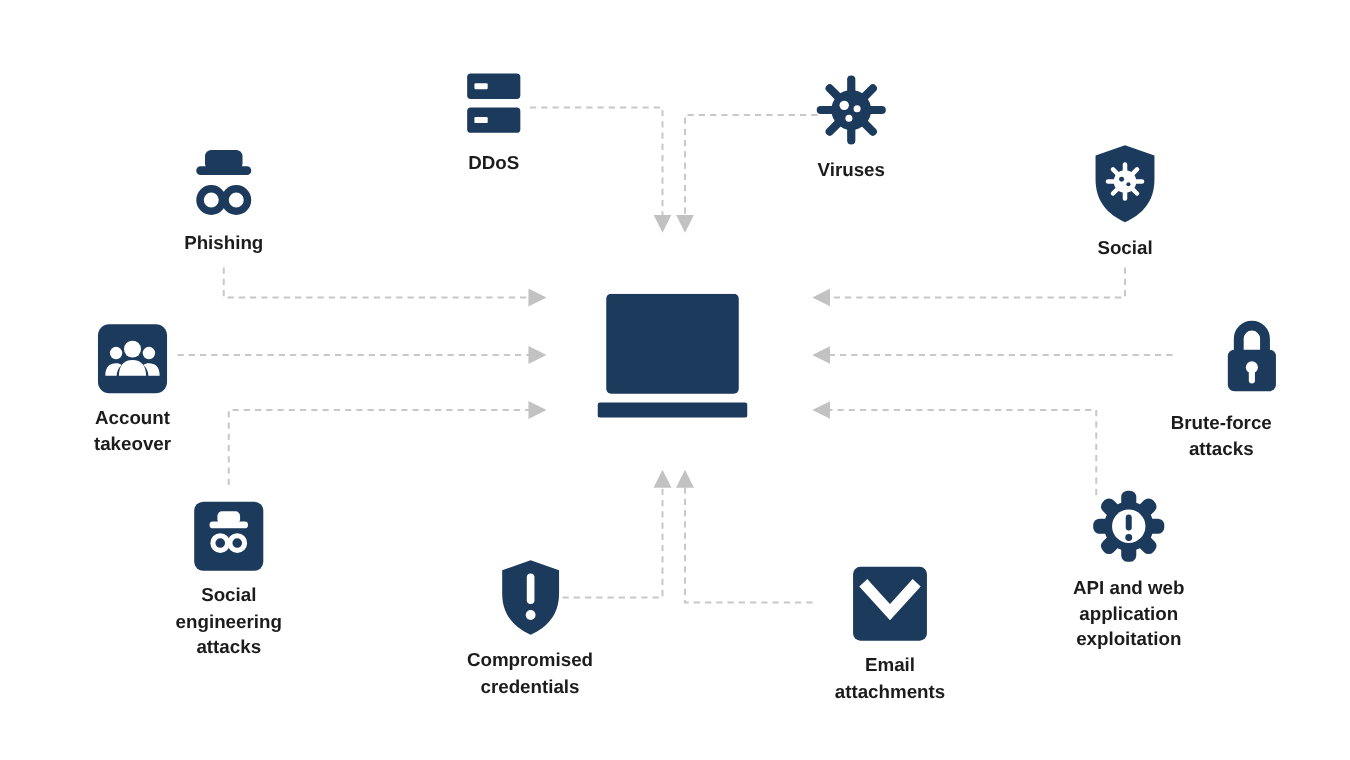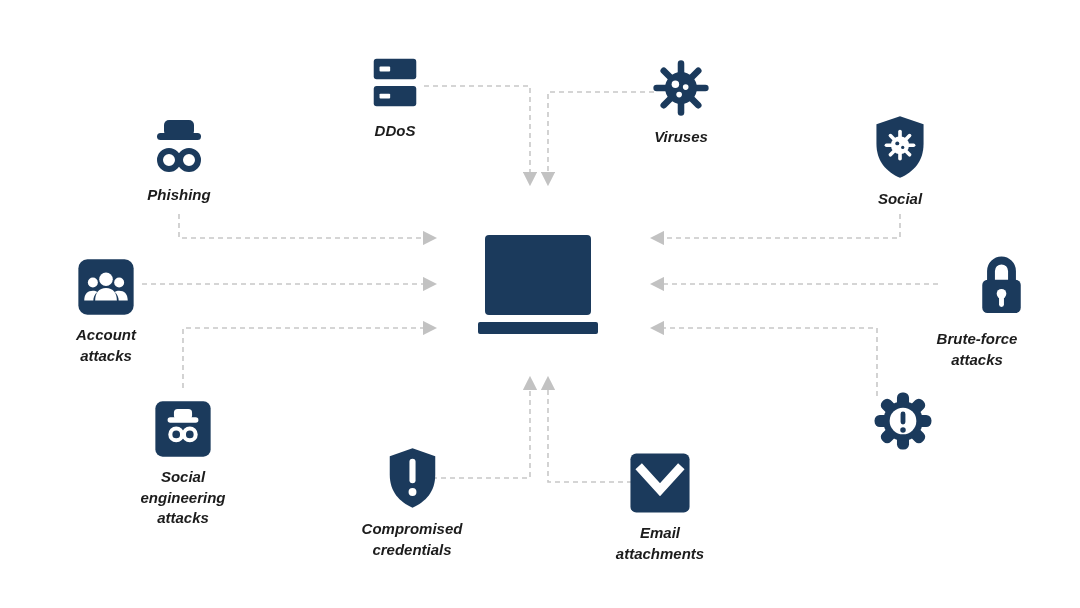--- a/index.html
+++ b/index.html
@@ -14,39 +14,39 @@
   .connector{fill:none;stroke:#c8c8c8;stroke-width:1.6;stroke-dasharray:5 4;}
   .node{
     position:absolute;
     display:flex;flex-direction:column;align-items:center;
     transform:translateX(-50%);
     gap:9px;
   }
   .node .icon{color:#1B3A5C;line-height:0;}
   .node .label{
     font-size:15px;font-weight:700;color:#1c1c1c;
-    text-align:center;line-height:1.38;white-space:nowrap;font-style:italic;
+    text-align:center;line-height:1.38;white-space:nowrap;
   }
   .label.wrap{white-space:normal;}
   .w90{width:92px;}
   .w100{width:100px;}
   .w105{width:105px;}
   .w115{width:118px;}
   .w125{width:125px;}
   .center-device{position:absolute;left:478px;top:235px;color:#1B3A5C;line-height:0;}
   
   .n-phishing{left:179px;top:118px;}
   .n-ddos{left:395px;top:54px;}
   .n-viruses{left:681px;top:58px;align-items:center;}
   .n-malware{left:900px;top:114px;}
   .n-account{left:106px;top:258px;}
   .n-brute{left:977px;top:250px;align-items:flex-end;}
   .n-social{left:183px;top:400px;}
-  .n-compromised{left:412px;top:446px;}
-  .n-email{left:660px;top:452px;}
+  .n-compromised{left:424px;top:446px;}
+  .n-email{left:712px;top:452px;}
   .n-api{left:903px;top:390px;}
 </style>
 </head>
 <body>
 
 <div class="canvas">
 
   <svg class="connectors">
     <defs>
       <marker id="arr" viewBox="0 0 10 10" refX="8.5" refY="5" markerWidth="9" markerHeight="9" orient="auto">
@@ -148,21 +148,21 @@
       <svg width="58" height="58" viewBox="0 0 64 64">
         <rect x="1.5" y="1.5" width="61" height="61" rx="10" fill="currentColor"></rect>
         <circle cx="17.5" cy="27" r="5.5" fill="#ffffff"></circle>
         <circle cx="46.5" cy="27" r="5.5" fill="#ffffff"></circle>
         <path d="M8 47 c0-8 4-11 9.5-11 c2 0 3.6 0.5 5 1.5 c-3 2.5 -4.5 6 -4.5 9.5 z" fill="#ffffff"></path>
         <path d="M56 47 c0-8 -4-11 -9.5-11 c-2 0 -3.6 0.5 -5 1.5 c3 2.5 4.5 6 4.5 9.5 z" fill="#ffffff"></path>
         <circle cx="32" cy="23.5" r="7.5" fill="#ffffff"></circle>
         <path d="M32 33 c-8 0 -12 5.5 -12 14 h24 c0 -8.5 -4 -14 -12 -14 z" fill="#ffffff"></path>
       </svg>
     </span>
-    <div class="label wrap w90">Account attacks</div>
+    <div class="label wrap w90">Account takeover</div>
   </div>
 
   <div class="node n-brute">
     <span class="icon">
       <svg width="56" height="70" viewBox="0 0 64 80">
         <path d="M20 38 V24 a12 12 0 0 1 24 0 V38" fill="none" stroke="currentColor" stroke-width="9"></path>
         <rect x="10" y="34" width="44" height="38" rx="6" fill="currentColor"></rect>
         <circle cx="32" cy="50" r="5.5" fill="#ffffff"></circle>
         <rect x="29.2" y="52" width="5.6" height="13" rx="2.8" fill="#ffffff"></rect>
       </svg>
@@ -213,15 +213,16 @@
           <rect x="29" y="3" width="14" height="66" rx="6" transform="rotate(45 36 36)"></rect>
           <rect x="29" y="3" width="14" height="66" rx="6" transform="rotate(90 36 36)"></rect>
           <rect x="29" y="3" width="14" height="66" rx="6" transform="rotate(135 36 36)"></rect>
         </g>
         <circle cx="36" cy="36" r="23" fill="currentColor"></circle>
         <circle cx="36" cy="36" r="15.5" fill="#ffffff"></circle>
         <rect x="33.2" y="25" width="5.6" height="15" rx="2.8" fill="currentColor"></rect>
         <circle cx="36" cy="46.5" r="3.2" fill="currentColor"></circle>
       </svg>
     </span>
+    <div class="label wrap w115">API and web application exploitation</div>
   </div>
 
 </div>
 
 </body></html>

